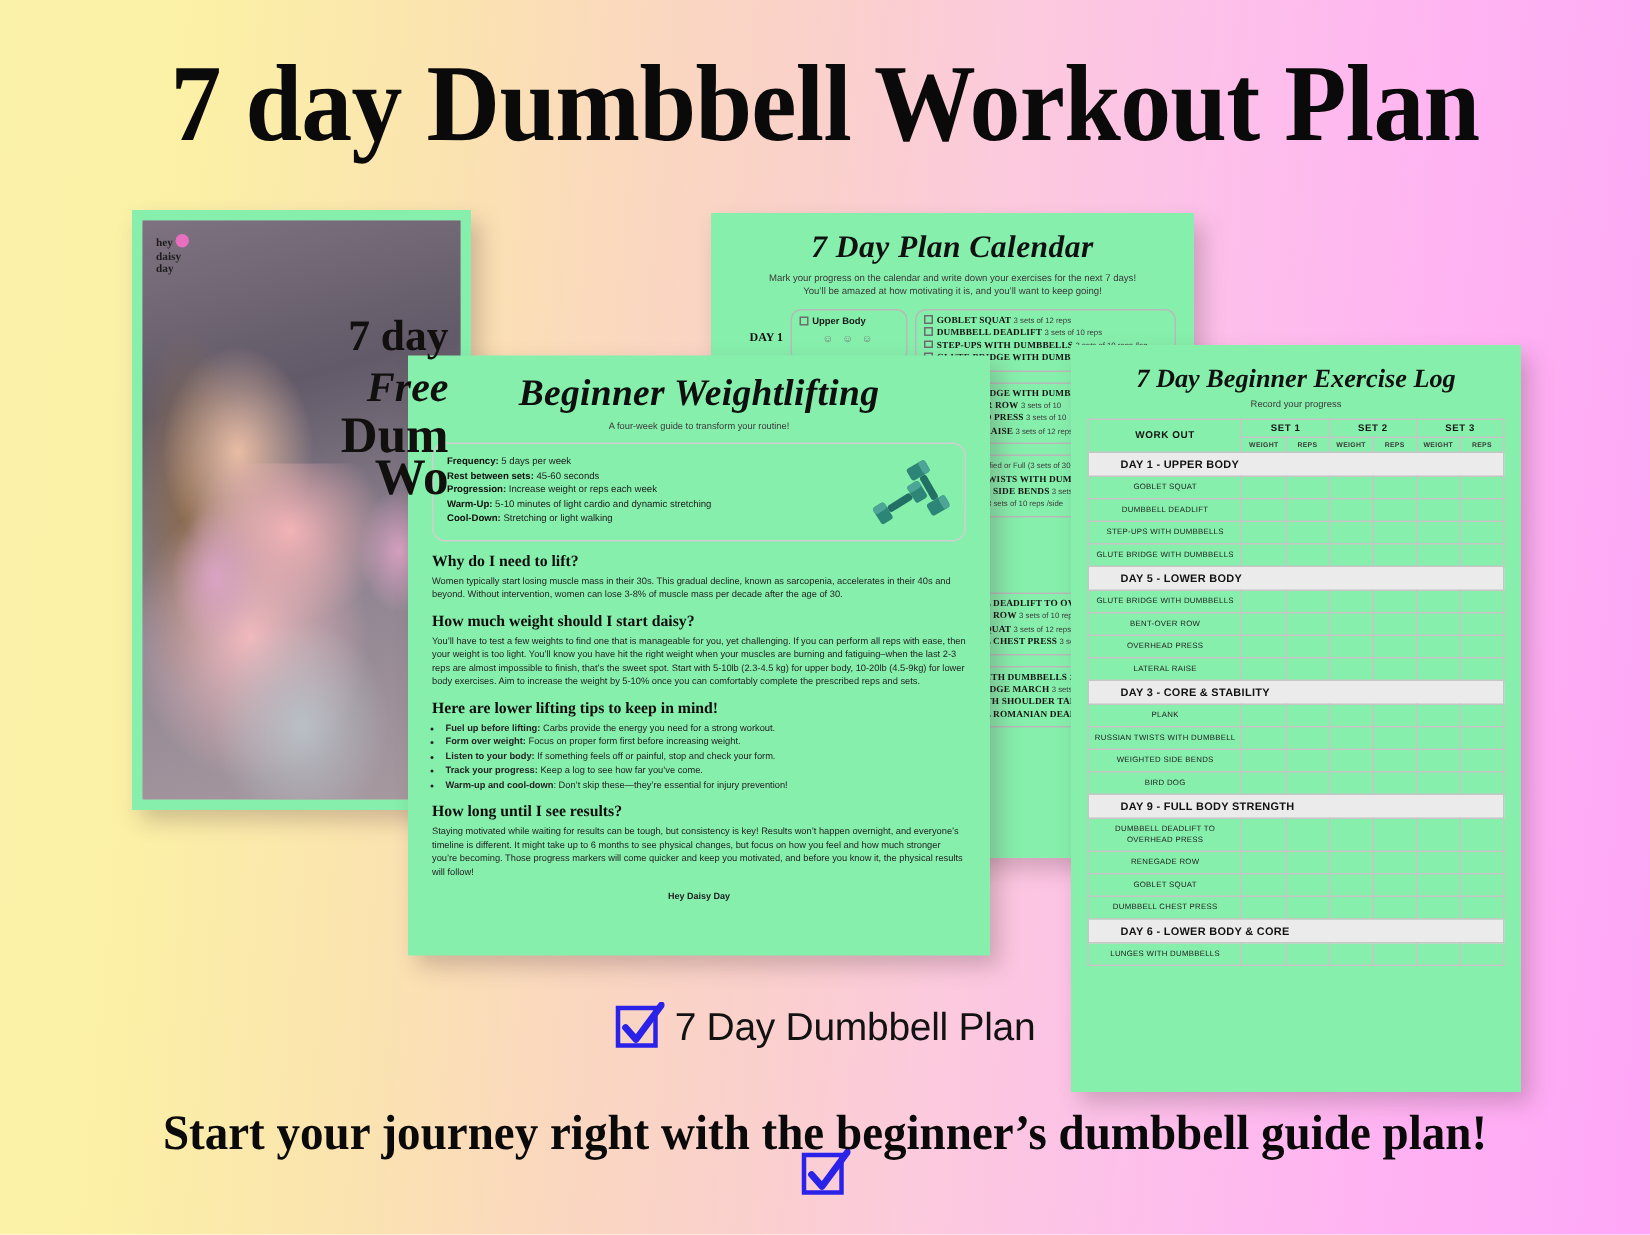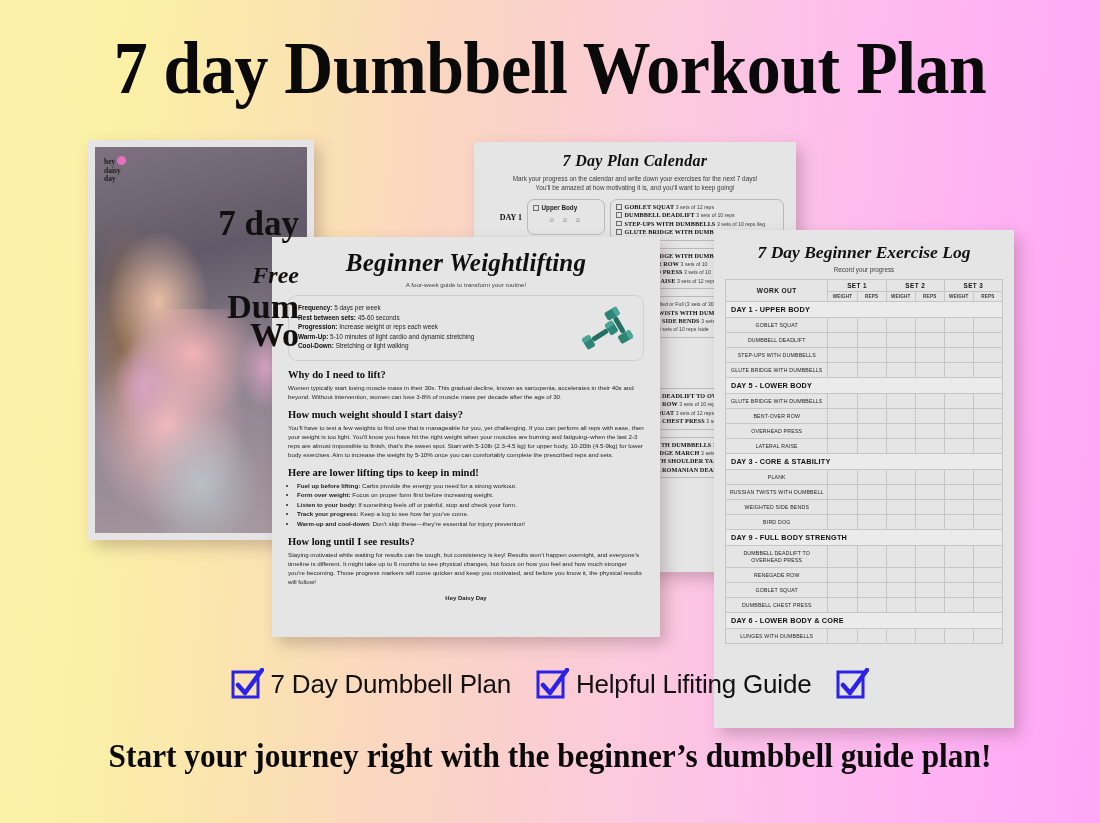--- a/index.html
+++ b/index.html
@@ -23,21 +23,21 @@
     color: #0a0a0a;
     transform: scaleX(0.93);
     white-space: nowrap;
   }
 
   
   .stage { position: absolute; top: 0; left: 0; width: 1100px; height: 823px; }
 
   .sheet {
     position: absolute;
-    background: #e5e5e5;
+    background: #86efac;
     box-shadow: 6px 7px 14px rgba(90,60,70,0.28);
     overflow: hidden;
   }
 
   
   .cover { left: 88px; top: 140px; width: 226px; height: 400px; padding: 7px; }
   .cover-inner {
     position: relative; width: 100%; height: 100%;
     background: linear-gradient(170deg,#8d7f8c 0%,#6f6572 28%,#9b8fa0 55%,#b9a7ab 100%);
     overflow: hidden;
@@ -65,35 +65,35 @@
   }
   .cover-logo .dot {
     display:inline-block; width:9px; height:9px; border-radius:50%;
     background:#e86fc0; vertical-align:-1px; margin-left:2px;
   }
   .cover-head {
     position: absolute; right: 8px; top: 62px; z-index: 4; text-align: right;
     color: #11100f;
   }
   .cover-head .l1 {
-    font-family:"Liberation Serif", serif; font-weight:bold; font-size:35px; line-height:30px;
+    font-family:"Liberation Serif", serif; font-weight:bold; font-size:29px; line-height:30px;
   }
   .cover-head .l2 {
     font-family:"Liberation Serif", serif; font-style:italic; font-weight:bold;
-    font-size:24px; line-height:36px; margin-top:18px;
+    font-size:28px; line-height:36px; margin-top:2px;
   }
   .cover-head .l3, .cover-head .l4 {
     font-family:"Liberation Serif", serif; font-weight:bold; font-size:34px; line-height:28px;
   }
 
   
   .calendar { left: 474px; top: 142px; width: 322px; height: 430px; padding: 10px 12px; }
   .cal-title {
     text-align:center; font-family:"Liberation Serif", serif; font-style:italic;
-    font-weight:bold; font-size:16px; color:#111; letter-spacing:0.3px;
+    font-weight:bold; font-size:21px; color:#111; letter-spacing:0.3px;
   }
   .cal-sub { text-align:center; font-size:6.4px; line-height:9px; color:#3a3a3a; margin-top:4px; }
   .cal-row { display:flex; align-items:flex-start; gap:5px; margin-top:7px; }
   .cal-day {
     width:36px; flex:0 0 36px; font-family:"Liberation Serif",serif; font-weight:bold;
     font-size:8px; color:#111; padding-top:14px; text-align:right;
   }
   .cal-type {
     width:78px; flex:0 0 78px; border:1px solid #b9b9b9; border-radius:7px;
     padding:4px 5px 3px; min-height:36px;
@@ -144,30 +144,30 @@
   table.log-table { width:100%; border-collapse:collapse; table-layout:fixed; }
   table.log-table td, table.log-table th { border:1px solid #c6c6c6; }
   .th-work { width:37%; font-size:6.6px; font-weight:bold; color:#141414; text-align:center;
              letter-spacing:0.4px; padding:5px 2px; }
   .th-set { font-size:6.4px; font-weight:bold; color:#141414; text-align:center; padding:2px;
             letter-spacing:0.4px; }
   .th-sub { font-size:4.6px; font-weight:bold; color:#3a3a3a; text-align:center; padding:2px 1px;
             letter-spacing:0.2px; }
   .day-row td {
     background:#ebebeb; font-size:7.3px; font-weight:bold; color:#111;
-    padding:3px 5px; letter-spacing:0.2px;
+    padding:3px 21px; letter-spacing:0.2px;
   }
   .ex-name { font-size:5.2px; color:#1c1c1c; text-align:center; padding:3.5px 2px;
              letter-spacing:0.2px; line-height:7px; }
   .ex-cell { padding:3.5px 2px; }
 
   
   .features {
     position:absolute; left:0; top:668px; width:1100px;
-    display:flex; justify-content:center; align-items:center; gap:25px;
+    display:flex; justify-content:center; align-items:center; gap:65px;flex-direction:column;
   }
   .feature { display:flex; align-items:center; gap:7px; }
   .feature-label { font-size:26px; color:#121212; letter-spacing:-0.2px; white-space:nowrap; }
   .chk-box { width:33px; height:33px; flex:0 0 33px; position:relative; }
 
   
   .tagline {
     position:absolute; left:0; top:738px; width:1100px; text-align:center;
     font-family:"Liberation Serif", serif; font-weight:bold; font-size:33px;
     color:#0a0a0a; transform:scaleX(0.95); white-space:nowrap;
@@ -540,23 +540,16 @@
           <rect x="2" y="4" width="25" height="25" fill="none" stroke="#2a22e8" stroke-width="3"></rect>
           <path d="M7 17 L14 25 L31 2" fill="none" stroke="#2a22e8" stroke-width="4.5" stroke-linecap="round" stroke-linejoin="round"></path>
         </svg></span>
       <span class="feature-label">7 Day Dumbbell Plan</span>
     </div>
     <div class="feature">
       <span class="chk-box"><svg viewBox="0 0 33 33" width="33" height="33">
           <rect x="2" y="4" width="25" height="25" fill="none" stroke="#2a22e8" stroke-width="3"></rect>
           <path d="M7 17 L14 25 L31 2" fill="none" stroke="#2a22e8" stroke-width="4.5" stroke-linecap="round" stroke-linejoin="round"></path>
         </svg></span>
-      <span class="feature-label">Helpful Lifiting Guide</span>
-    </div>
-    <div class="feature">
-      <span class="chk-box"><svg viewBox="0 0 33 33" width="33" height="33">
-          <rect x="2" y="4" width="25" height="25" fill="none" stroke="#2a22e8" stroke-width="3"></rect>
-          <path d="M7 17 L14 25 L31 2" fill="none" stroke="#2a22e8" stroke-width="4.5" stroke-linecap="round" stroke-linejoin="round"></path>
-        </svg></span>
     </div>
   </div>
 
 <div class="tagline">Start your journey right with the beginner’s dumbbell guide plan!</div>
 
 </body></html>

